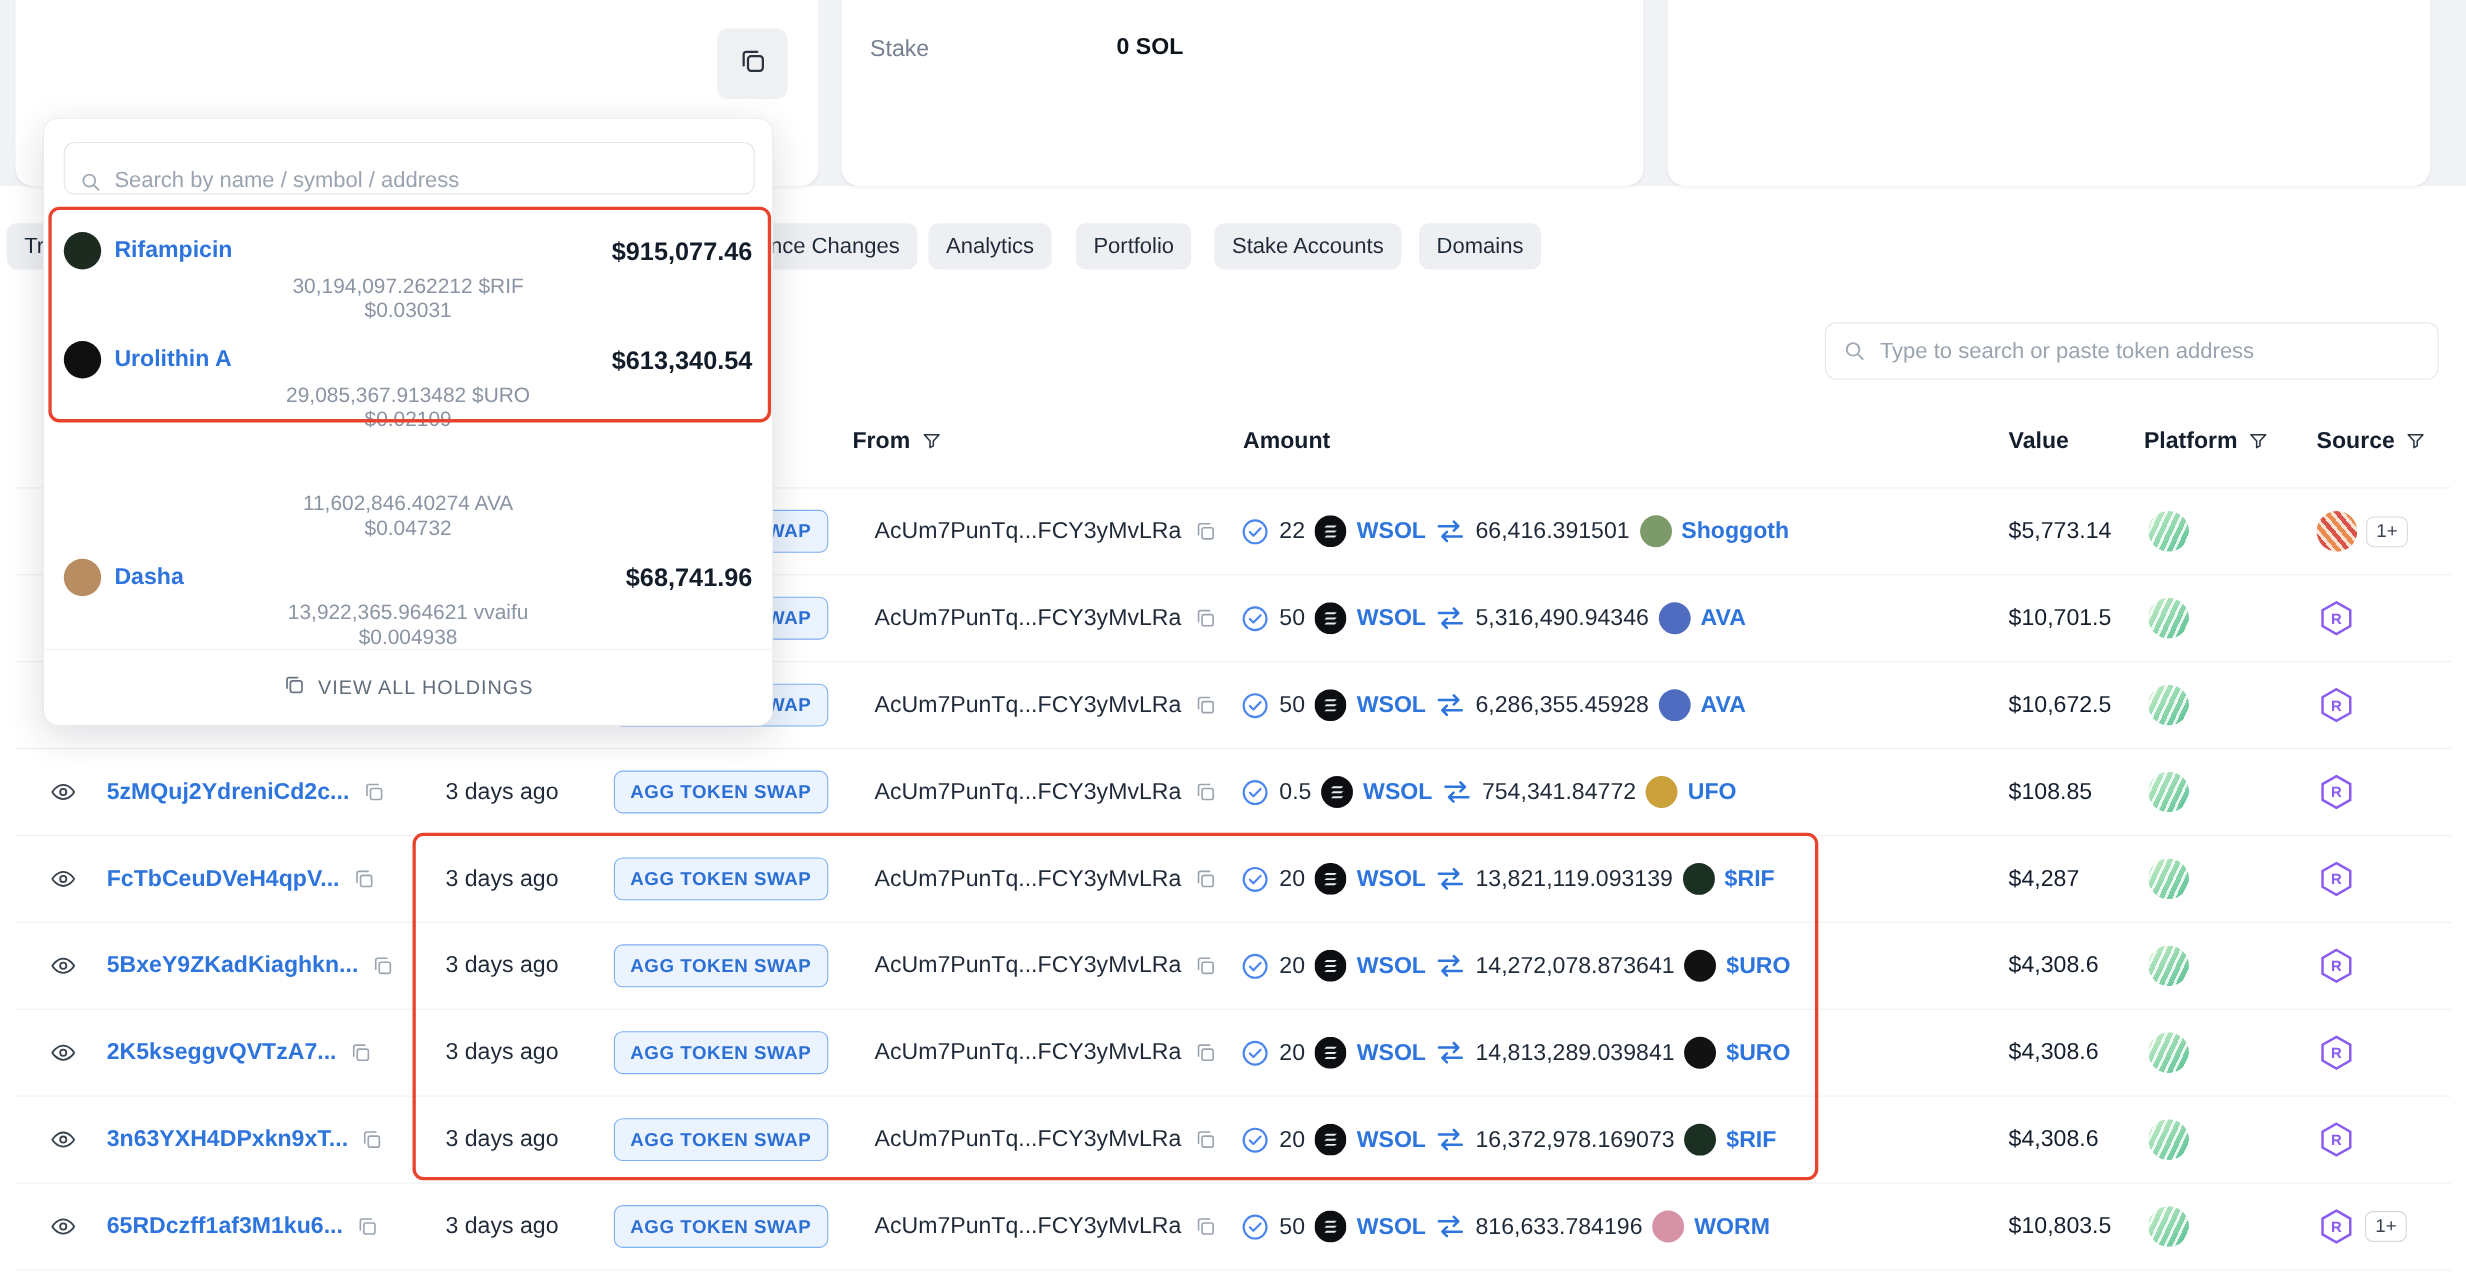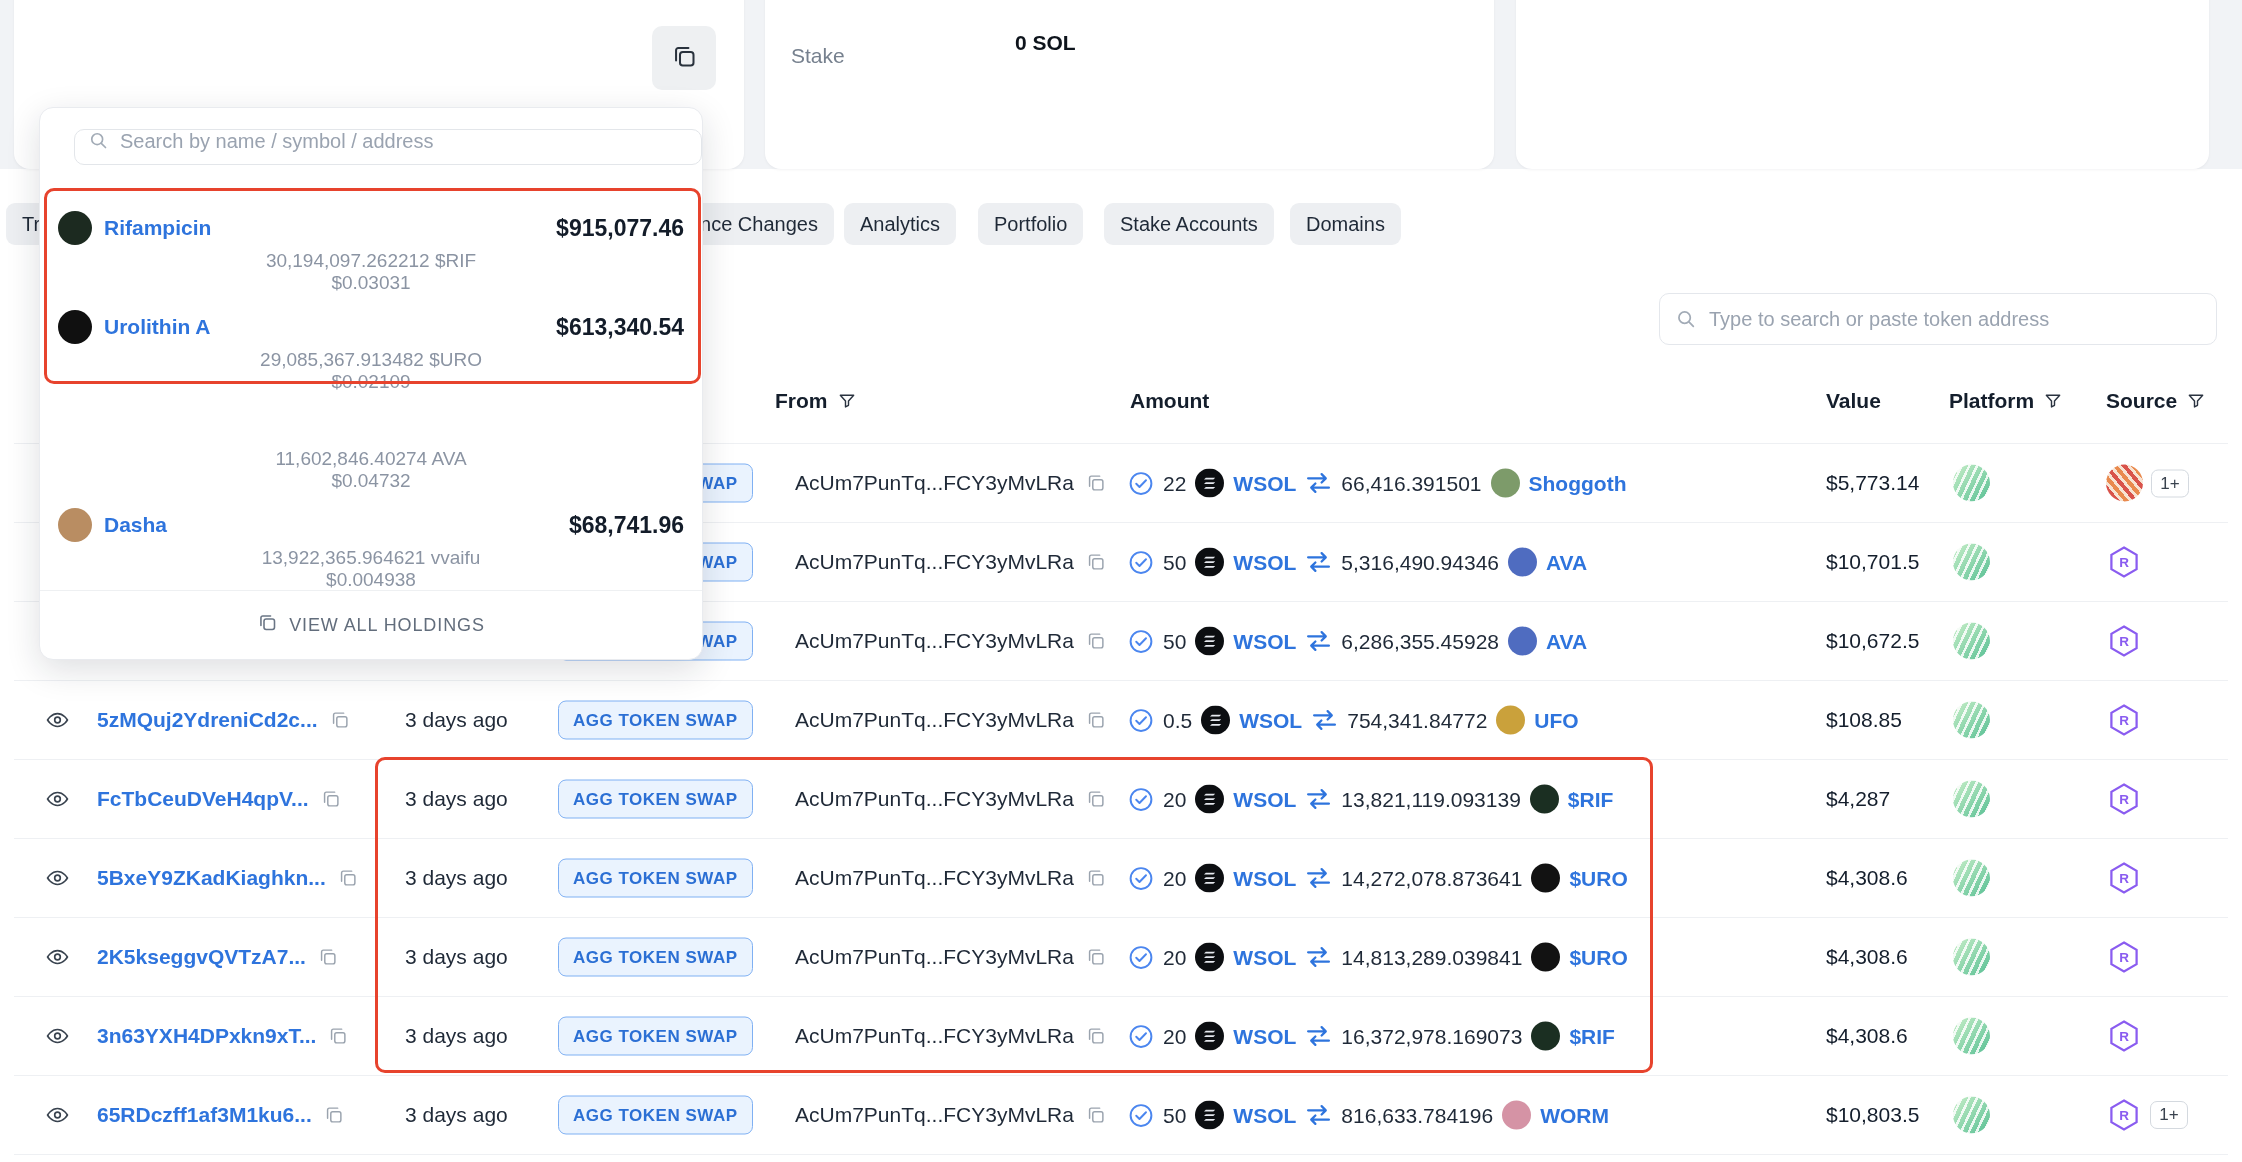--- a/index.html
+++ b/index.html
@@ -12,21 +12,21 @@
   .card-right{left:1516px;width:693px;}
 
   
   .tokbtn{position:absolute;left:39px;top:26px;width:594px;height:64px;background:#eef0f2;border-radius:10px;display:flex;align-items:center;padding:0 18px;box-sizing:border-box;gap:13px;cursor:pointer;}
   .tokic{width:37px;height:37px;border-radius:50%;background:radial-gradient(circle at 35% 35%, #3f5c42, #17231a);flex:0 0 auto;}
   .tokbtn .lbl{font-size:22px;font-weight:700;color:#10161f;white-space:nowrap;}
   .tokbtn .approx{font-size:21px;font-weight:400;color:#5b6675;margin-left:8px;}
   .tokbtn .chev{margin-left:auto;}
   .sqbtn{position:absolute;left:652px;top:26px;width:64px;height:64px;background:#eef0f2;border-radius:10px;display:flex;align-items:center;justify-content:center;cursor:pointer;}
 
-  .stake-label{position:absolute;left:791px;top:44px;font-size:21px;color:#76808e;}
+  .stake-label{position:absolute;left:791px;top:33px;font-size:21px;color:#76808e;}
   .stake-value{position:absolute;left:1015px;top:31px;font-size:21px;font-weight:700;color:#0e141c;}
 
   
   .tab{position:absolute;top:203px;height:42px;display:flex;align-items:center;padding:0 16px;border-radius:9px;background:#edeff2;color:#1f2937;font-size:20px;font-weight:500;white-space:nowrap;z-index:2;cursor:pointer;}
 
   
   .tsearch{position:absolute;left:1659px;top:293px;width:558px;height:52px;border:1px solid #e4e7ec;border-radius:10px;box-sizing:border-box;display:flex;align-items:center;background:#fff;z-index:2;}
   .tsearch svg{margin-left:15px;flex:0 0 auto;}
   .tsearch input{border:none;outline:none;flex:1;font-size:20px;font-family:"Liberation Sans",sans-serif;color:#1f2937;padding:0 12px;background:transparent;}
   .tsearch input::placeholder{color:#9aa3b0;}
@@ -53,21 +53,21 @@
   .value{left:1812px;font-size:21px;font-weight:500;color:#141e2c;}
   .platformcell{left:1939px;display:flex;cursor:pointer;}
   .platic{width:37px;height:37px;border-radius:50%;background:repeating-linear-gradient(115deg, rgba(255,255,255,.85) 0 2.5px, rgba(255,255,255,0) 2.5px 7px),linear-gradient(135deg,#c9efc8,#57bf94);}
   .sourcecell{left:2092px;display:flex;align-items:center;gap:8px;}
   .hexic{display:flex;cursor:pointer;}
   .multiic{width:37px;height:37px;border-radius:50%;flex:0 0 auto;cursor:pointer;background:repeating-linear-gradient(50deg,#e98a4e 0 4px,#f7e3d3 4px 7px,#d9534b 7px 11px,#f7e3d3 11px 14px);}
   .cntbadge{min-width:38px;height:28px;border:1px solid #d4d9df;border-radius:7px;display:flex;align-items:center;justify-content:center;font-size:17px;color:#39424e;background:#fff;box-sizing:border-box;cursor:pointer;}
 
   
   .panel{position:absolute;left:39px;top:107px;width:664px;height:553px;background:#fff;border:1px solid #e9ebef;border-radius:14px;box-shadow:0 10px 34px rgba(20,28,40,.14);z-index:30;box-sizing:border-box;}
-  .psearch{position:absolute;left:34px;top:21px;width:628px;height:36px;border:1.5px solid #e3e6ea;border-radius:10px;box-sizing:border-box;display:flex;align-items:flex-start;}
+  .psearch{position:absolute;left:18px;top:21px;width:628px;height:48px;border:1.5px solid #e3e6ea;border-radius:10px;box-sizing:border-box;display:flex;align-items:flex-end;}
   .psearch svg{margin-left:13px;flex:0 0 auto;}
   .psearch input{border:none;outline:none;flex:1;font-size:20px;font-family:"Liberation Sans",sans-serif;color:#1f2937;padding:0 11px;background:transparent;}
   .psearch input::placeholder{color:#9aa3b0;}
   .holdings{position:absolute;left:0;top:86px;width:100%;}
   .holding{height:99px;padding:0 18px;box-sizing:border-box;position:relative;cursor:pointer;}
   .hline1{position:absolute;left:18px;right:18px;top:17px;display:flex;align-items:center;justify-content:space-between;}
   .hleft{display:flex;align-items:center;gap:12px;}
   .h-ic{width:34px;height:34px;border-radius:50%;flex:0 0 auto;}
   .hname{font-size:21px;}
   .hval{font-size:23px;font-weight:700;color:#131c29;}

